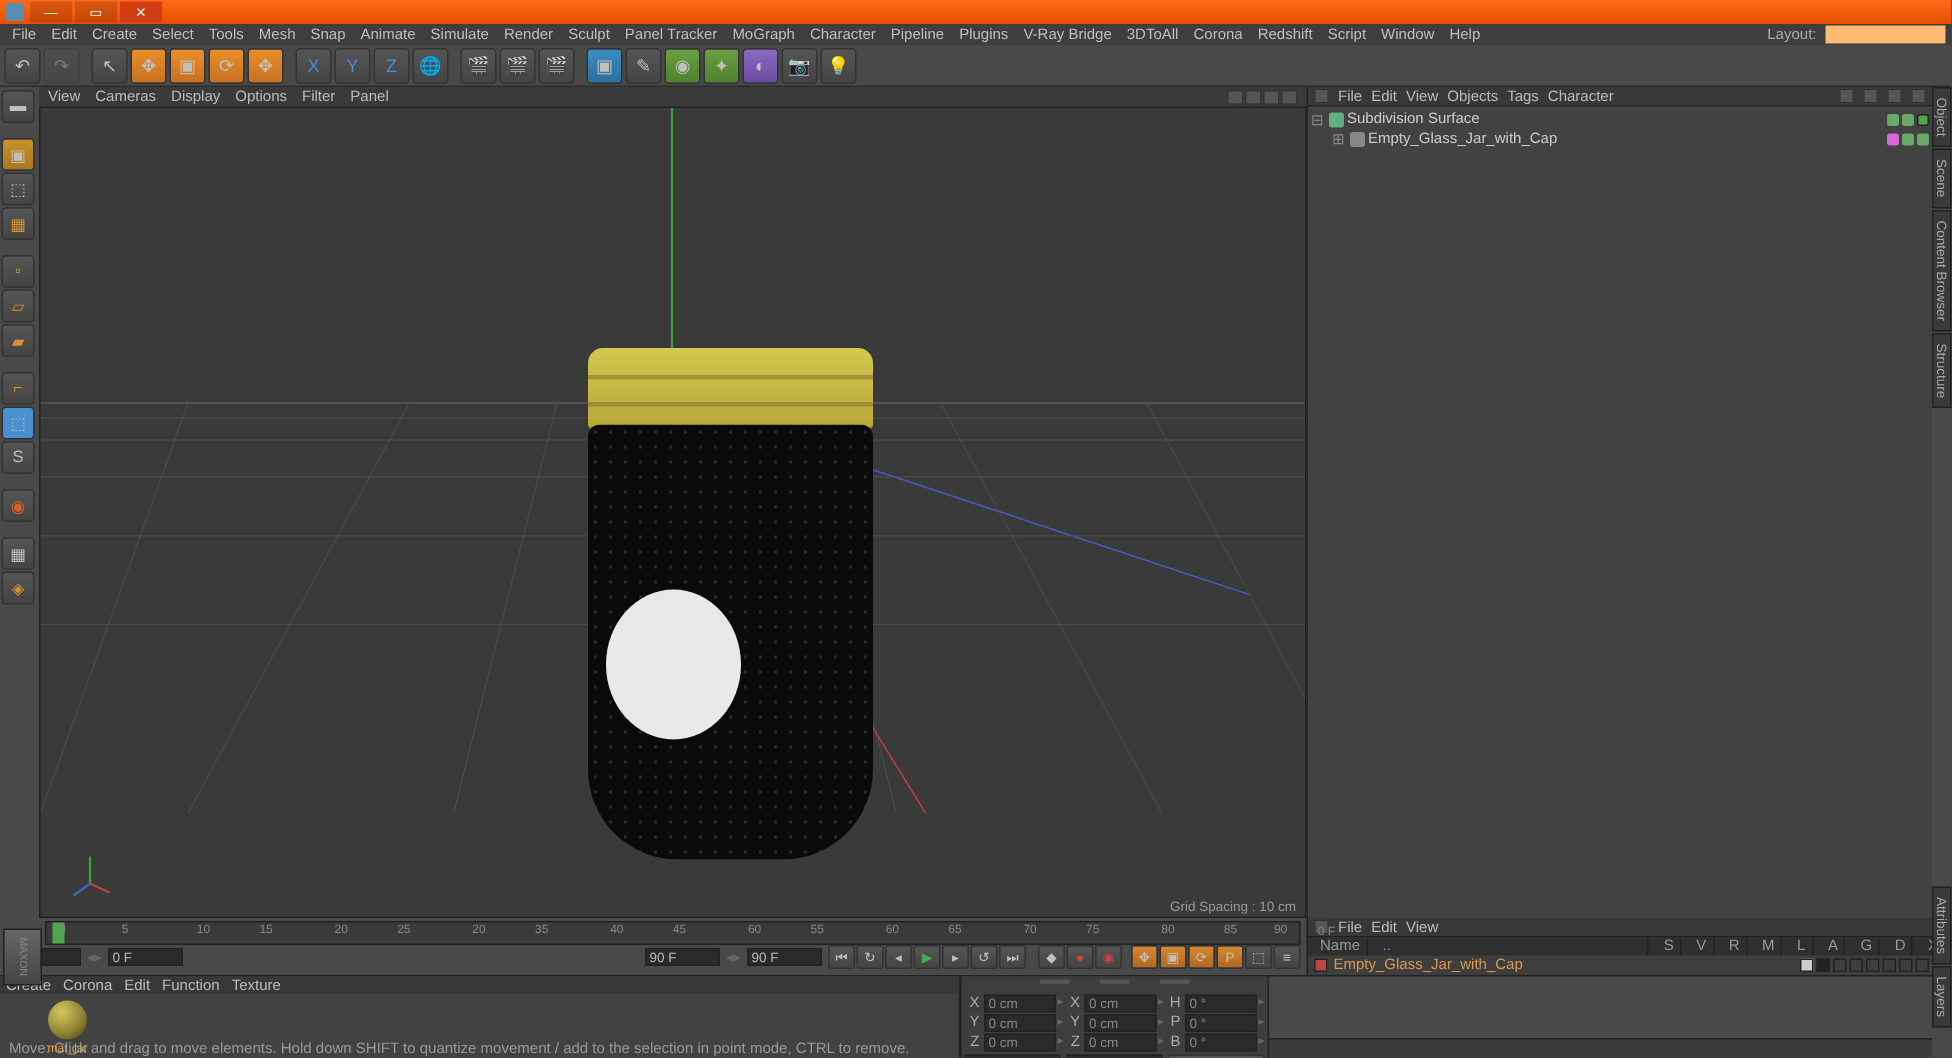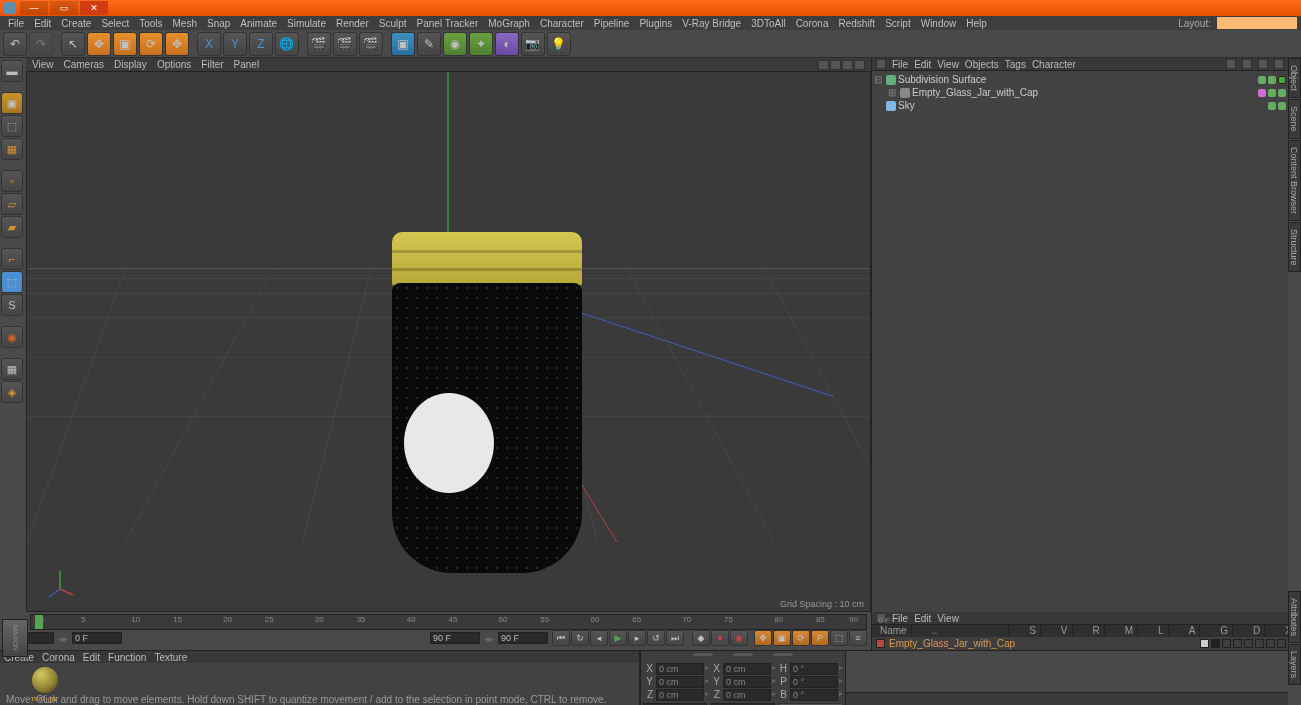--- a/index.html
+++ b/index.html
@@ -86,21 +86,21 @@
 .coord-handle{height:8px;display:flex;justify-content:center;gap:20px}
 .coord-handle div{width:20px;height:3px;background:#555;border-radius:2px}
 .coord-grid{display:grid;grid-template-columns:12px 48px 4px 12px 48px 4px 12px 48px 4px;gap:1px;margin-top:2px}
 .coord-grid .lbl{color:#aaa;text-align:right;padding-right:2px}
 .coord-grid input{width:100%;height:12px;background:#2a2a2a;border:1px solid #222;color:#888;font-size:9px;padding:0 2px}
 .coord-grid .ar{color:#666;font-size:8px}
 .coord-btm{display:flex;gap:4px;margin-top:2px}
 .coord-btm select{flex:1;height:14px;background:#2a2a2a;border:1px solid #222;color:#aaa;font-size:9px}
 .coord-btm button{flex:1;height:14px;background:linear-gradient(#555,#444);border:1px solid #333;color:#ccc;font-size:9px;cursor:pointer}
 .attr-panel{flex:1;background:#3e3e3e;border-left:1px solid #222;display:flex;flex-direction:column}
-.attr-header{height:12px;background:#2f2f2f;display:flex;padding:0 4px;gap:16px;font-size:9px;color:#999}
+.attr-header{height:12px;background:#2f2f2f;display:flex;padding:0 4px;gap:6px;font-size:9px;color:#999}
 .attr-header span{padding:0 4px;border-right:1px solid #222}
 .attr-row{display:flex;align-items:center;height:13px;padding:0 4px;gap:4px;font-size:9px}
 .attr-row .sw{width:9px;height:9px;background:#b44;border:1px solid #222}
 .attr-row .icons{margin-left:auto;display:flex;gap:2px}
 .attr-row .icons div{width:9px;height:9px;border:1px solid #222}
 .statusbar{height:13px;background:#3a3a3a;display:flex;align-items:center;padding:0 6px;font-size:9px;color:#999;border-top:1px solid #222}
 </style>
 </head>
 <body>
 
@@ -277,29 +277,20 @@
           <span class="indent"></span>
           <span class="exp">⊞</span>
           <span class="icon" style="background:#888"></span>
           <span>Empty_Glass_Jar_with_Cap</span>
           <div class="dots">
               <div class="dot" style="background:#d868d8"></div>
               <div class="dot" style="background:#6a6"></div>
               <div class="dot" style="background:#6a6"></div>
             </div>
         </div>
-        <div class="tree-row">
-          <span class="exp" style="visibility:hidden">·</span>
-          <span class="icon" style="background:#7fb8e8"></span>
-          <span>Sky</span>
-          <div class="dots">
-              <div class="dot" style="background:#6a6"></div>
-              <div class="dot" style="background:#6a6"></div>
-            </div>
-        </div>
       </div>
     </div>
     <div class="side-tabs">
       <div class="tab">Object</div>
       <div class="tab">Scene</div>
       <div class="tab">Content Browser</div>
       <div class="tab">Structure</div>
     </div>
   </div>
 </div>

